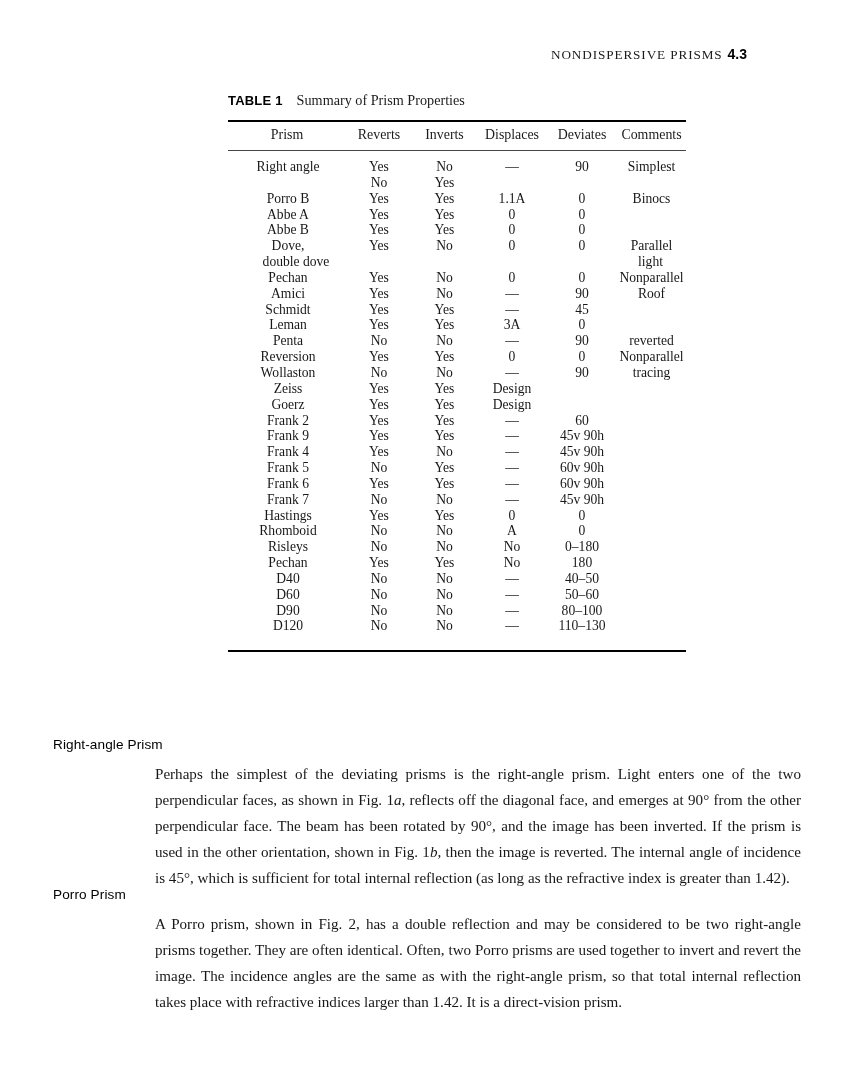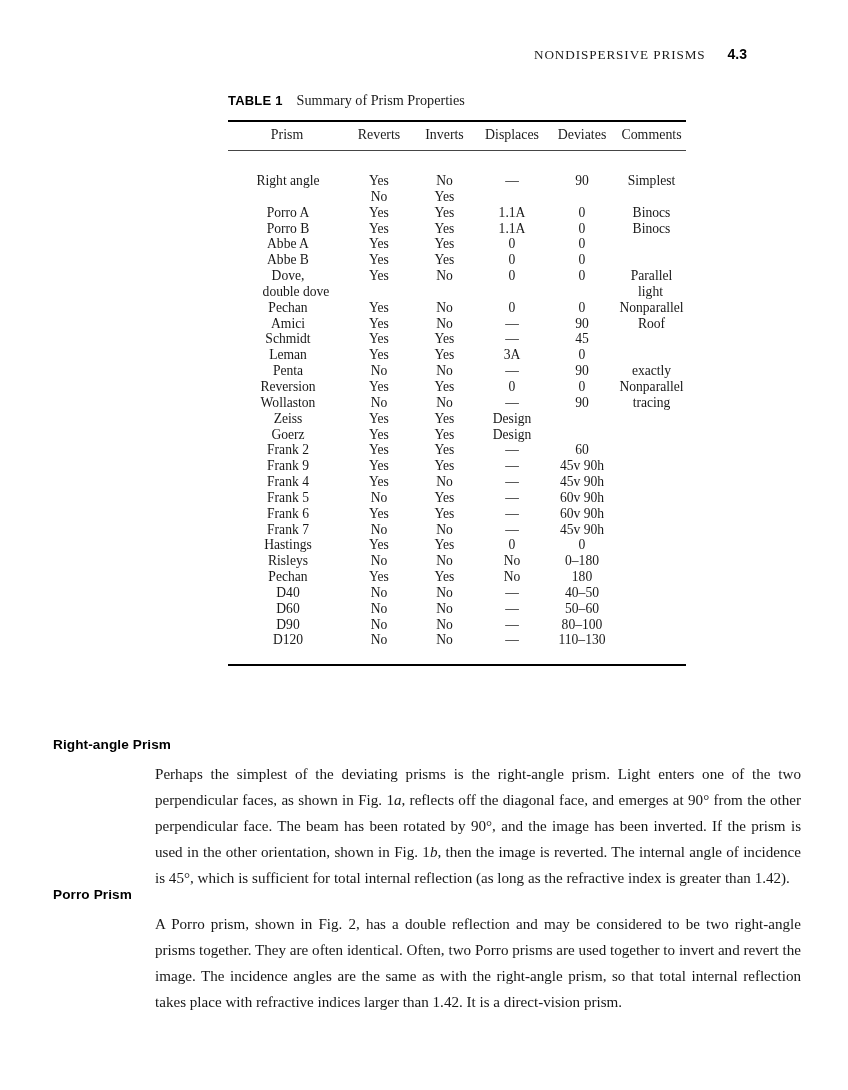--- a/index.html
+++ b/index.html
@@ -17,21 +17,21 @@
     color: #131313;
   }
 
   
   .running-head {
     position: absolute;
     top: 46px;
     right: 101px;
     display: flex;
     align-items: baseline;
-    gap: 22px;
+    gap: 5px;
   }
   .running-head .rh-title {
     font-family: "Liberation Serif", "DejaVu Serif", serif;
     font-size: 13.2px;
     letter-spacing: 0.9px;
     color: #1b1b1b;
     white-space: nowrap;
   }
   .running-head .rh-page {
     font-family: "Liberation Sans", "DejaVu Sans", sans-serif;
@@ -78,21 +78,21 @@
     font-size: 13.9px;
     padding: 5px 0 7px 0;
     text-align: center;
     color: #1b1b1b;
   }
   table.prism thead tr {
     border-top: 2.1px solid #000;
     border-bottom: 0.9px solid #454545;
   }
   table.prism tbody tr:first-child td {
-    padding-top: 22px;
+    padding-top: 8px;
   }
   table.prism tbody td {
     padding: 0;
     height: 15.85px;
     line-height: 15.85px;
     text-align: center;
     vertical-align: baseline;
     white-space: nowrap;
   }
   table.prism tbody tr:last-child {
@@ -114,21 +114,21 @@
 
   
   .section {
     position: absolute;
     left: 53px;
     width: 748px;
   }
   .section-heading {
     font-family: "Liberation Sans", "DejaVu Sans", sans-serif;
     font-size: 13.6px;
-    font-weight: bold;
+    font-weight: normal;
     color: #000;
     letter-spacing: 0.1px;
     margin: 0 0 9px 0;
   }
   .section-body {
     margin: 0 0 0 102px;
     width: 646px;
     font-family: "Liberation Serif", "DejaVu Serif", serif;
     font-size: 15.1px;
     line-height: 26px;
@@ -188,28 +188,20 @@
           </tr>
           <tr>
             <td class="col-prism"></td>
             <td>No</td>
             <td>Yes</td>
             <td></td>
             <td></td>
             <td></td>
           </tr>
           <tr>
-            <td class="col-prism">Porro A</td>
-            <td>Yes</td>
-            <td>Yes</td>
-            <td>1.1A</td>
-            <td>0</td>
-            <td>Binocs</td>
-          </tr>
-          <tr>
             <td class="col-prism">Porro B</td>
             <td>Yes</td>
             <td>Yes</td>
             <td>1.1A</td>
             <td>0</td>
             <td>Binocs</td>
           </tr>
           <tr>
             <td class="col-prism">Abbe A</td>
             <td>Yes</td>
@@ -273,21 +265,21 @@
             <td>3A</td>
             <td>0</td>
             <td></td>
           </tr>
           <tr>
             <td class="col-prism">Penta</td>
             <td>No</td>
             <td>No</td>
             <td>—</td>
             <td>90</td>
-            <td>exactly</td>
+            <td>reverted</td>
           </tr>
           <tr>
             <td class="col-prism">Reversion</td>
             <td>Yes</td>
             <td>Yes</td>
             <td>0</td>
             <td>0</td>
             <td>Nonparallel</td>
           </tr>
           <tr>
@@ -360,20 +352,28 @@
             <td>No</td>
             <td>—</td>
             <td>45v 90h</td>
             <td></td>
           </tr>
           <tr>
             <td class="col-prism">Hastings</td>
             <td>Yes</td>
             <td>Yes</td>
             <td>0</td>
+            <td>0</td>
+            <td></td>
+          </tr>
+          <tr>
+            <td class="col-prism">Rhomboid</td>
+            <td>No</td>
+            <td>No</td>
+            <td>A</td>
             <td>0</td>
             <td></td>
           </tr>
           <tr>
             <td class="col-prism">Risleys</td>
             <td>No</td>
             <td>No</td>
             <td>No</td>
             <td>0–180</td>
             <td></td>

